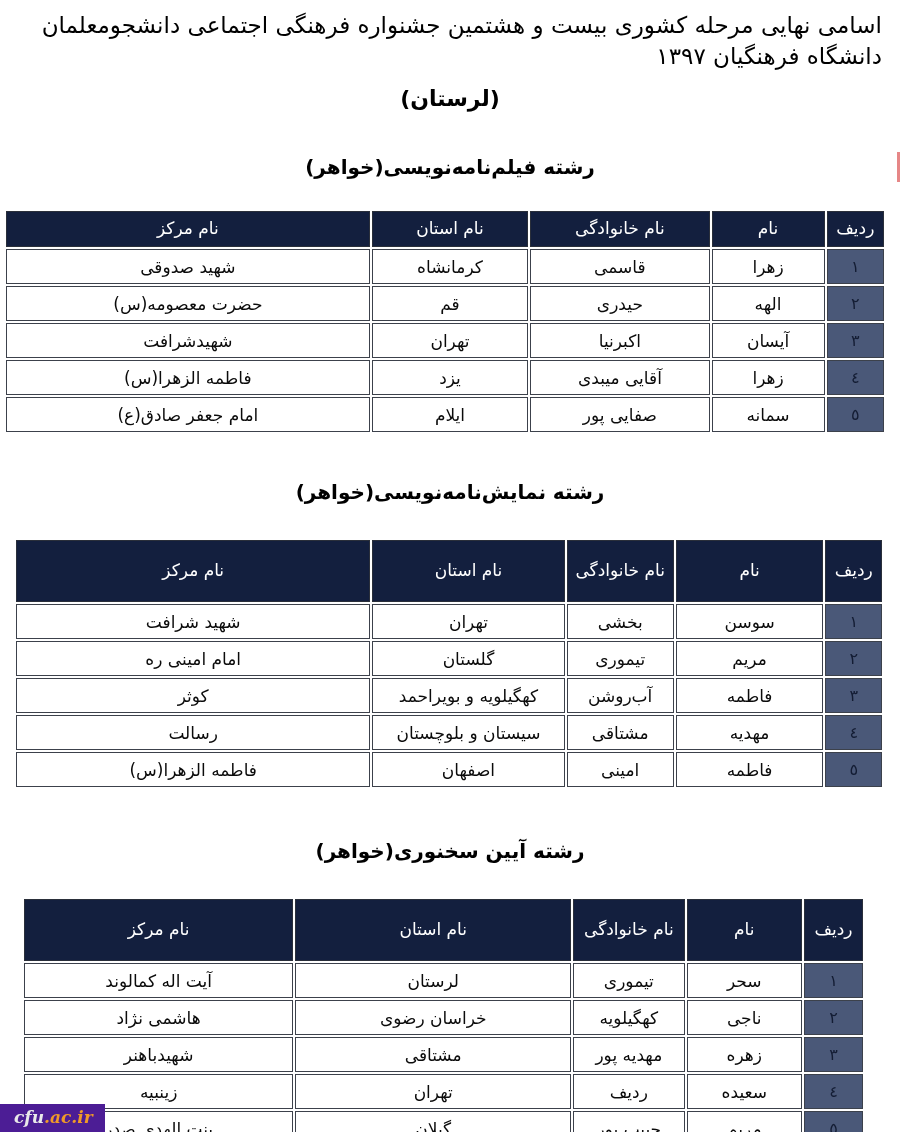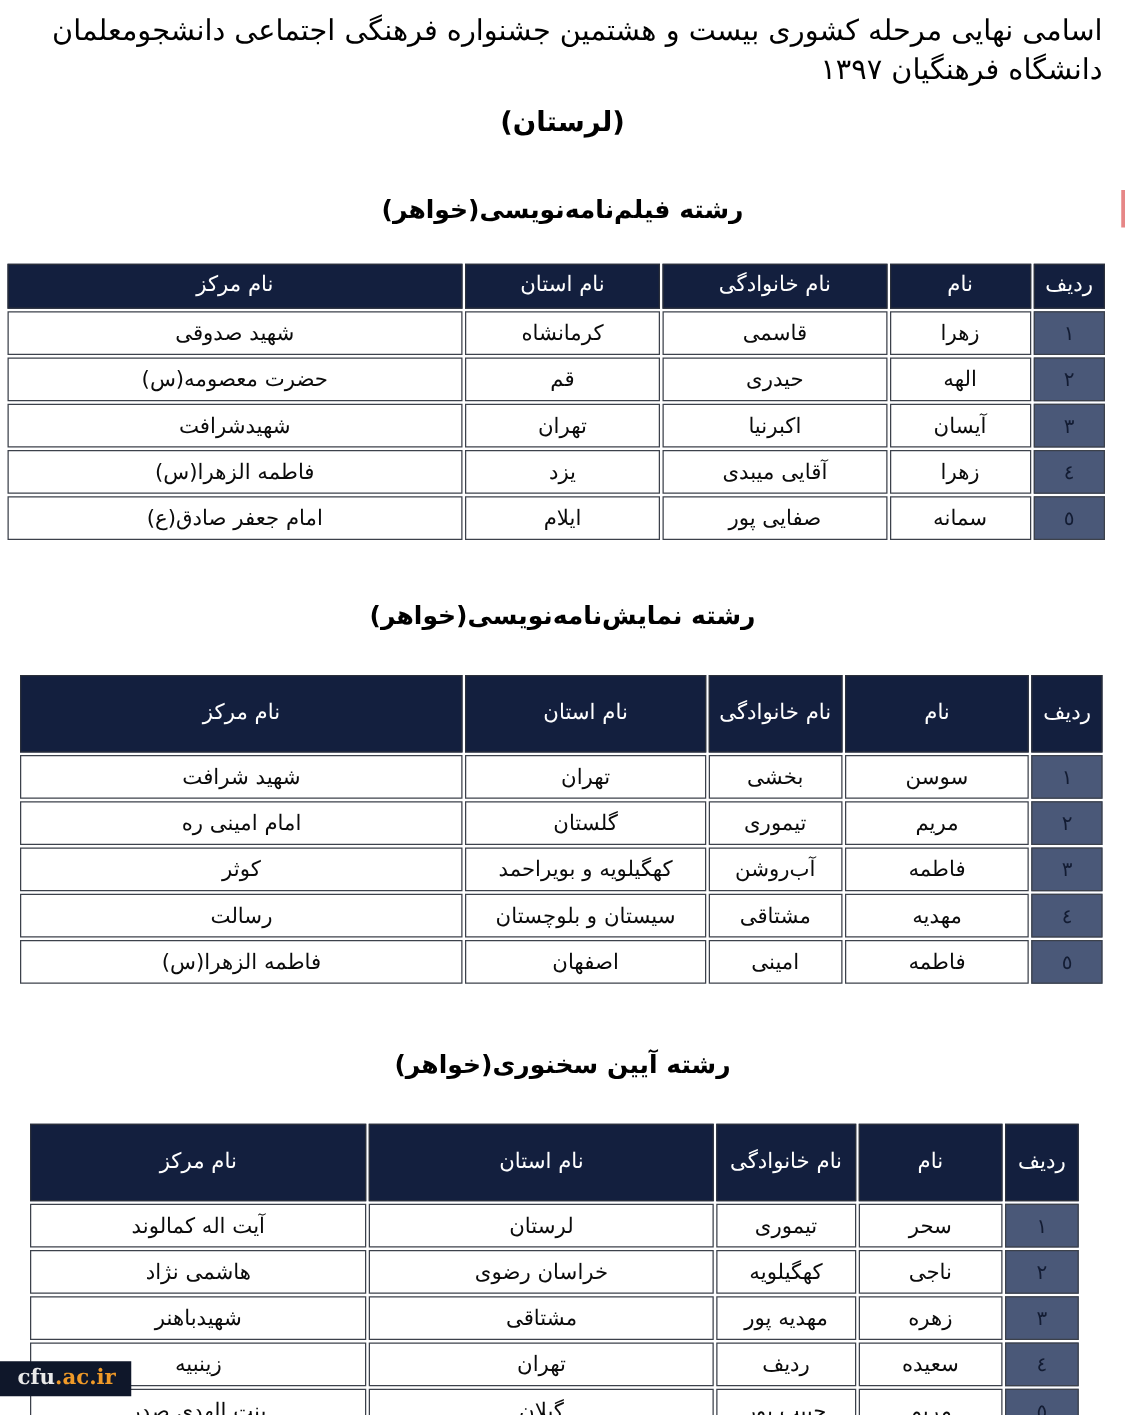--- a/index.html
+++ b/index.html
@@ -70,25 +70,25 @@
   #t0 col:nth-child(3){width:20.6%;} #t0 col:nth-child(4){width:18%;}
   #t0 col:nth-child(5){width:41.8%;}
   #t1 col:nth-child(1){width:6.6%;}  #t1 col:nth-child(2){width:17.2%;}
   #t1 col:nth-child(3){width:12.5%;} #t1 col:nth-child(4){width:22.4%;}
   #t1 col:nth-child(5){width:41.3%;}
   #t2 col:nth-child(1){width:7.1%;}  #t2 col:nth-child(2){width:13.9%;}
   #t2 col:nth-child(3){width:13.4%;} #t2 col:nth-child(4){width:33.2%;}
   #t2 col:nth-child(5){width:32.4%;}
 
   .watermark{
-    position:absolute;left:0;bottom:15px;
-    background:#0f172a;
+    position:absolute;left:0;bottom:0;
+    background:#4c1d95;
     padding:3px 12px 5px 14px;
     font-family:"DejaVu Serif",serif;
-    font-weight:bold;
+    font-style:italic;font-weight:bold;
     font-size:17px;line-height:1.2;
     direction:ltr;
   }
   .watermark .wm-main{color:#e9e9e9;}
   .watermark .wm-accent{color:#f09a28;}
   .edge-mark{
     position:absolute;right:0;top:152px;
     width:3px;height:30px;
     background:rgba(216,70,70,0.65);
   }

